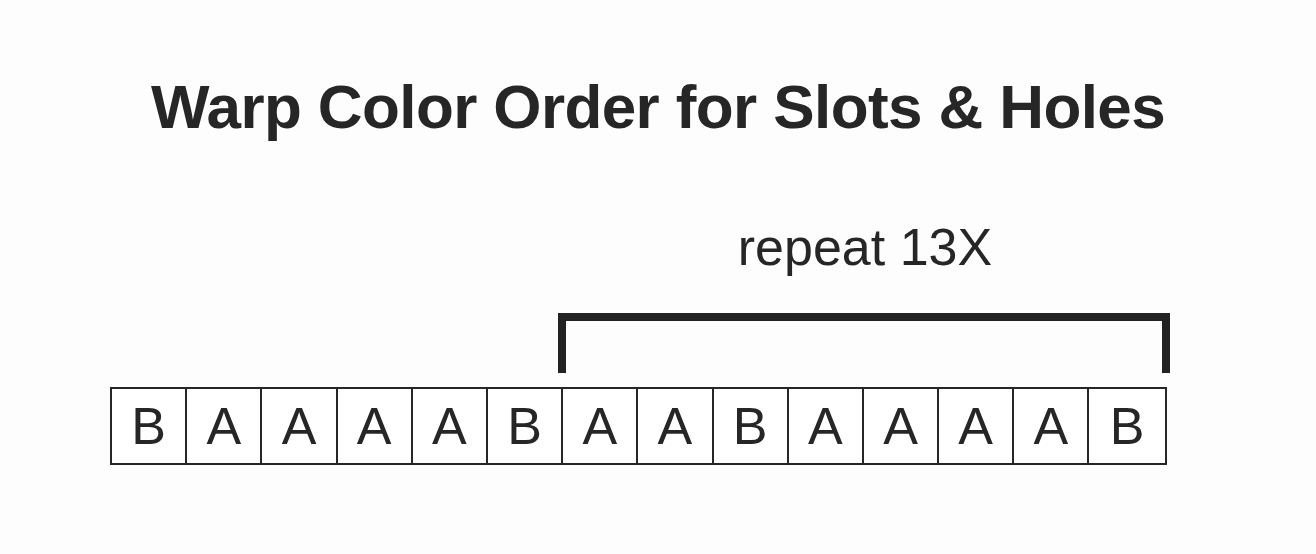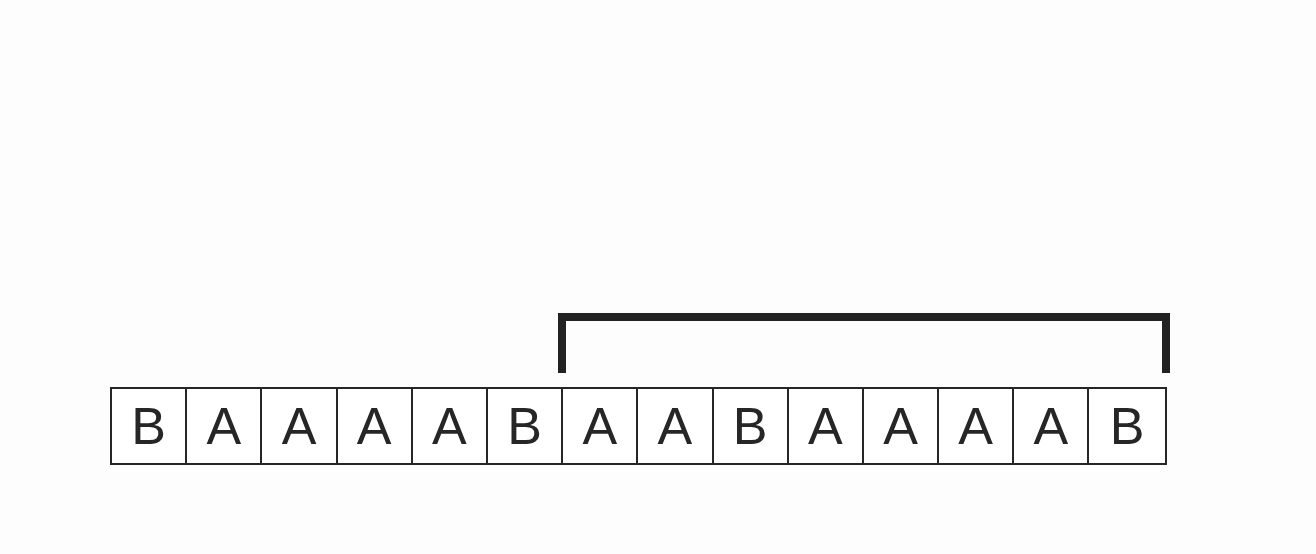--- a/index.html
+++ b/index.html
@@ -112,21 +112,23 @@
   }
   #sequence-grid .seq-cell:last-child {
     border-right: none;
   }
 </style>
 </head>
 <body>
 
 <div id="diagram-root">
 
+  <div id="page-title">Warp Color Order for Slots &amp; Holes</div>
 
+  <div id="repeat-annotation">repeat 13X</div>
 
   <div id="repeat-bracket">
     <div class="bracket-top"></div>
     <div class="bracket-leg-left"></div>
     <div class="bracket-leg-right"></div>
   </div>
 
   <div id="sequence-grid">
       <div class="seq-cell">B</div>
       <div class="seq-cell">A</div>

